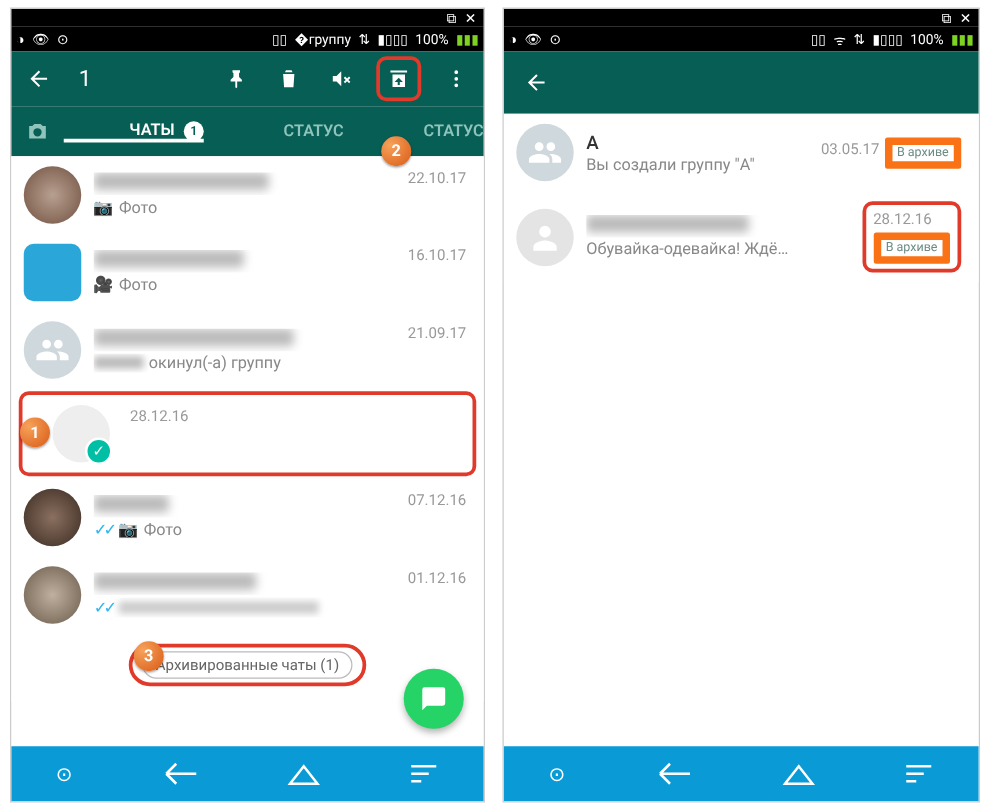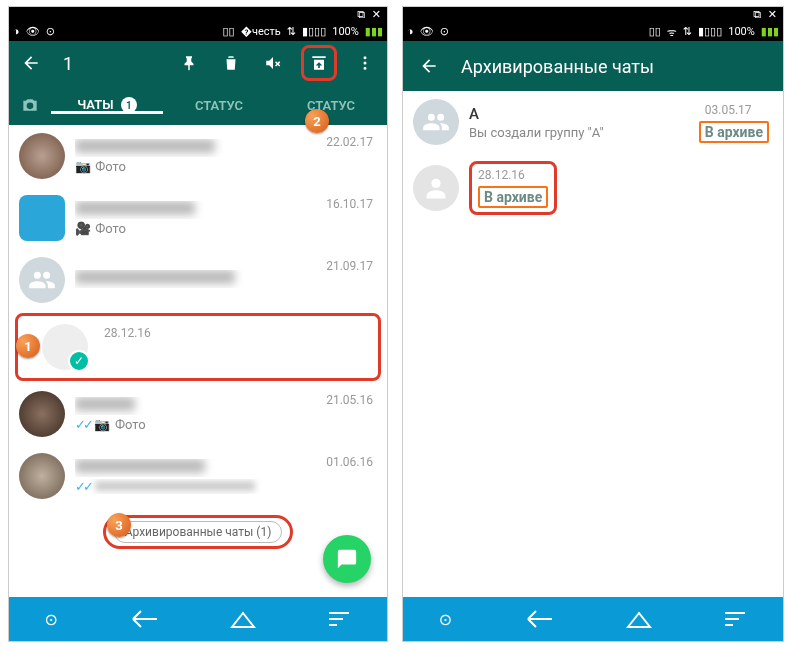--- a/index.html
+++ b/index.html
@@ -14,21 +14,21 @@
   .wa-green { background: #075E54; }
   .action-bar { height: 44px; display: flex; align-items: center; color: #fff; padding: 0 8px; gap: 14px; }
   .action-bar .count { font-size: 18px; margin-left: 4px; }
   .action-bar .grow { flex: 1; }
   .icon-btn { width: 28px; height: 28px; display: flex; align-items: center; justify-content: center; cursor: pointer; color: #fff; }
   .archive-box-outer { border: 3px solid #e03a2a; border-radius: 8px; padding: 2px; }
   .archive-box-outer .icon-btn { width: 26px; height: 26px; }
   .callout2 { position: absolute; left: 296px; top: 102px; width: 24px; height: 24px; background: radial-gradient(circle at 30% 30%, #f7a25a, #d85a16); border-radius: 50%; color: #fff; display: flex; align-items: center; justify-content: center; font-size: 13px; font-weight: bold; box-shadow: 0 1px 2px rgba(0,0,0,.4); }
   .tabs { height: 40px; display: flex; align-items: center; color: #8fc3bc; font-size: 13px; font-weight: 600; }
   .tabs .tab-cam { width: 42px; display: flex; justify-content: center; cursor: pointer; }
-  .tabs .tab { flex: 1; text-align: center; cursor: pointer; position: relative; }
+  .tabs .tab { flex: 1; text-align: right; cursor: pointer; position: relative; }
   .tabs .tab.active { color: #fff; }
   .tabs .tab.active::after { content: ""; position: absolute; bottom: -1px; left: 0; right: 0; height: 3px; background: #fff; }
   .badge-dot { display: inline-flex; width: 16px; height: 16px; border-radius: 50%; background: #fff; color: #075E54; font-size: 10px; align-items: center; justify-content: center; margin-left: 4px; }
   .chat-list { background: #fff; }
   .row { display: flex; align-items: center; padding: 8px 14px 8px 10px; border-bottom: 0px solid #eee; position: relative; }
   .avatar { width: 46px; height: 46px; border-radius: 50%; background: #d2d2d2; flex: none; margin-right: 10px; position: relative; }
   .avatar.group { background: #cfd8dc; display: flex; align-items: center; justify-content: center; color: #fff; }
   .avatar.sel::after { content: "✓"; position: absolute; bottom: -2px; right: -2px; width: 18px; height: 18px; background: #00bfa5; border-radius: 50%; color: #fff; font-size: 12px; display: flex; align-items: center; justify-content: center; border: 2px solid #fff; }
   .blur-name { filter: blur(4px); background: #bbb; color: transparent; border-radius: 3px; display: inline-block; height: 14px; }
   .chat-body { flex: 1; min-width: 0; }
@@ -38,40 +38,40 @@
   .sel-row { border: 3px solid #e03a2a; border-radius: 8px; margin: 2px 6px; }
   .callout-left { position: absolute; width: 24px; height: 24px; background: radial-gradient(circle at 30% 30%, #f7a25a, #d85a16); border-radius: 50%; color: #fff; display: flex; align-items: center; justify-content: center; font-size: 13px; font-weight: bold; box-shadow: 0 1px 2px rgba(0,0,0,.4); }
   .archived-pill { display: inline-block; border: 1px solid #bbb; color: #666; font-size: 12px; padding: 3px 10px; border-radius: 14px; background: #fff; cursor: pointer; }
   .archived-wrap { text-align: center; padding: 8px 0 12px 0; position: relative; }
   .archived-outline { display: inline-block; border: 3px solid #e03a2a; border-radius: 22px; padding: 3px 8px; }
   .fab { position: absolute; right: 16px; width: 48px; height: 48px; border-radius: 50%; background: #25d366; color: #fff; display: flex; align-items: center; justify-content: center; box-shadow: 0 3px 6px rgba(0,0,0,.3); cursor: pointer; }
   .navbar { height: 44px; background: #0a9bd6; display: flex; align-items: center; justify-content: space-around; position: absolute; bottom: 0; left: 0; right: 0; }
   .navbar .nbtn { color: #fff; cursor: pointer; }
   .right-title-bar { height: 50px; display: flex; align-items: center; color: #fff; padding: 0 12px; gap: 18px; }
   .right-title { font-size: 18px; }
-  .arch-badge { font-size: 14px; color: #6b8b84; border: 2px solid #f97316; padding: 1px 4px; border-radius: 2px; font-weight: bold; }
+  .arch-badge { font-size: 10px; color: #6b8b84; border: 6px solid #f97316; padding: 1px 4px; border-radius: 2px; }
   .right-row2-box { border: 3px solid #e03a2a; border-radius: 8px; padding: 4px 6px; display: flex; flex-direction: column; align-items: flex-end; gap: 4px; }
   .tick { color: #34b7f1; font-size: 13px; letter-spacing: -3px; }
   svg { display: block; }
 </style>
 </head>
 <body>
 
 <div class="phone left">
   <div class="topbar">
     <span class="tbicon" style="right:22px">⧉</span>
     <span class="tbicon" style="right:6px">✕</span>
   </div>
   <div class="statusbar">
     <span>◑</span>
     <span>👁</span>
     <span>⊙</span>
     <span class="sp"></span>
     <span>▯▯</span>
-    <span>�честь</span>
+    <span>�группу</span>
     <span>⇅</span>
     <span>▮▯▯▯</span>
     <span>100%</span>
     <span style="color:#7ed321">▮▮▮</span>
   </div>
   <div class="action-bar wa-green">
     <div class="icon-btn">
       <svg width="20" height="20" viewBox="0 0 24 24">
           <path fill="#fff" d="M20 11H7.8l5.6-5.6L12 4l-8 8 8 8 1.4-1.4L7.8 13H20z"></path>
         </svg>
@@ -124,21 +124,21 @@
   <div class="chat-list">
     <div class="row">
       <div class="avatar" style="background:radial-gradient(circle,#b8a090,#705040)"></div>
       <div class="chat-body">
         <div class="chat-title"><span class="blur-name" style="width:140px">Надя Бондаренко</span></div>
         <div class="chat-preview">
             <span>📷</span>
             <span>Фото</span>
           </div>
       </div>
-      <div class="chat-date">22.02.17</div>
+      <div class="chat-date">22.10.17</div>
     </div>
 
     <div class="row">
       <div class="avatar" style="background:#2aa7d8;border-radius:8px"></div>
       <div class="chat-body">
         <div class="chat-title"><span class="blur-name" style="width:120px">+7 918 775-96-67</span></div>
         <div class="chat-preview">
             <span>🎥</span>
             <span>Фото</span>
           </div>
@@ -147,53 +147,57 @@
     </div>
 
     <div class="row">
       <div class="avatar group">
         <svg width="28" height="28" viewBox="0 0 24 24">
             <path fill="#fff" d="M16 11a3 3 0 100-6 3 3 0 000 6zm-8 0a3 3 0 100-6 3 3 0 000 6zm0 2c-2.3 0-7 1.2-7 3.5V19h14v-2.5C15 14.2 10.3 13 8 13zm8 0c-.3 0-.6 0-1 .1 1.2.9 2 2 2 3.4V19h6v-2.5c0-2.3-4.7-3.5-7-3.5z"></path>
           </svg>
       </div>
       <div class="chat-body">
         <div class="chat-title"><span class="blur-name" style="width:160px">День рождения Артём</span></div>
+        <div class="chat-preview">
+            <span style="filter:blur(3px);color:transparent;background:#bbb;border-radius:2px;width:40px;height:10px;display:inline-block"></span>
+            <span>окинул(-а) группу</span>
+          </div>
       </div>
       <div class="chat-date">21.09.17</div>
     </div>
 
     <div class="row sel-row" style="position:relative">
       <div class="callout-left" style="left:-2px;top:18px">1</div>
       <div class="avatar sel" style="background:#eee;margin-left:14px"></div>
       <div class="chat-date">28.12.16</div>
     </div>
 
     <div class="row">
       <div class="avatar" style="background:radial-gradient(circle,#8a7060,#3a2a20)"></div>
       <div class="chat-body">
         <div class="chat-title"><span class="blur-name" style="width:60px">Andre</span></div>
         <div class="chat-preview">
             <span class="tick">✓✓</span>
             <span>📷</span>
             <span>Фото</span>
           </div>
       </div>
-      <div class="chat-date">21.05.16</div>
+      <div class="chat-date">07.12.16</div>
     </div>
 
     <div class="row">
       <div class="avatar" style="background:radial-gradient(circle,#c0b0a0,#6a5a4a)"></div>
       <div class="chat-body">
         <div class="chat-title"><span class="blur-name" style="width:130px">+7 952 847-13-20</span></div>
         <div class="chat-preview">
             <span class="tick">✓✓</span>
             <span style="filter:blur(3px);color:transparent;background:#ccc;border-radius:2px;width:160px;height:10px;display:inline-block">Спасибо.</span>
           </div>
       </div>
-      <div class="chat-date">01.06.16</div>
+      <div class="chat-date">01.12.16</div>
     </div>
 
     <div class="archived-wrap">
       <div class="callout-left" style="left:98px;top:6px">3</div>
       <span class="archived-outline">
         <span class="archived-pill">Архивированные чаты (1)</span>
       </span>
     </div>
   </div>
 
@@ -239,48 +243,53 @@
     <span>▮▯▯▯</span>
     <span>100%</span>
     <span style="color:#7ed321">▮▮▮</span>
   </div>
   <div class="right-title-bar wa-green">
     <div class="icon-btn">
       <svg width="20" height="20" viewBox="0 0 24 24">
           <path fill="#fff" d="M20 11H7.8l5.6-5.6L12 4l-8 8 8 8 1.4-1.4L7.8 13H20z"></path>
         </svg>
     </div>
-    <span class="right-title">Архивированные чаты</span>
   </div>
 
   <div class="chat-list">
     <div class="row">
       <div class="avatar group">
         <svg width="28" height="28" viewBox="0 0 24 24">
             <path fill="#fff" d="M16 11a3 3 0 100-6 3 3 0 000 6zm-8 0a3 3 0 100-6 3 3 0 000 6zm0 2c-2.3 0-7 1.2-7 3.5V19h14v-2.5C15 14.2 10.3 13 8 13zm8 0c-.3 0-.6 0-1 .1 1.2.9 2 2 2 3.4V19h6v-2.5c0-2.3-4.7-3.5-7-3.5z"></path>
           </svg>
       </div>
       <div class="chat-body">
         <div class="chat-title">A</div>
         <div class="chat-preview">
             <span>Вы создали группу "A"</span>
           </div>
       </div>
-      <div style="display:flex;flex-direction:column;align-items:flex-end;gap:4px">
+      <div style="display:flex;flex-direction:row;align-items:flex-end;gap:4px">
         <div class="chat-date">03.05.17</div>
         <span class="arch-badge">В архиве</span>
       </div>
     </div>
 
     <div class="row">
       <div class="avatar" style="background:#e4e4e4;display:flex;align-items:center;justify-content:center">
         <svg width="28" height="28" viewBox="0 0 24 24">
             <path fill="#fff" d="M12 12a4 4 0 100-8 4 4 0 000 8zm0 2c-3 0-8 1.5-8 4.5V21h16v-2.5c0-3-5-4.5-8-4.5z"></path>
           </svg>
       </div>
+      <div class="chat-body">
+        <div class="chat-title"><span class="blur-name" style="width:130px">+7 906 440-68-08</span></div>
+        <div class="chat-preview">
+            <span>Обувайка-одевайка! Ждё…</span>
+          </div>
+      </div>
       <div class="right-row2-box">
         <div class="chat-date" style="margin:0">28.12.16</div>
         <span class="arch-badge">В архиве</span>
       </div>
     </div>
   </div>
 
   <div class="navbar">
     <div class="nbtn">⊙</div>
     <div class="nbtn">

